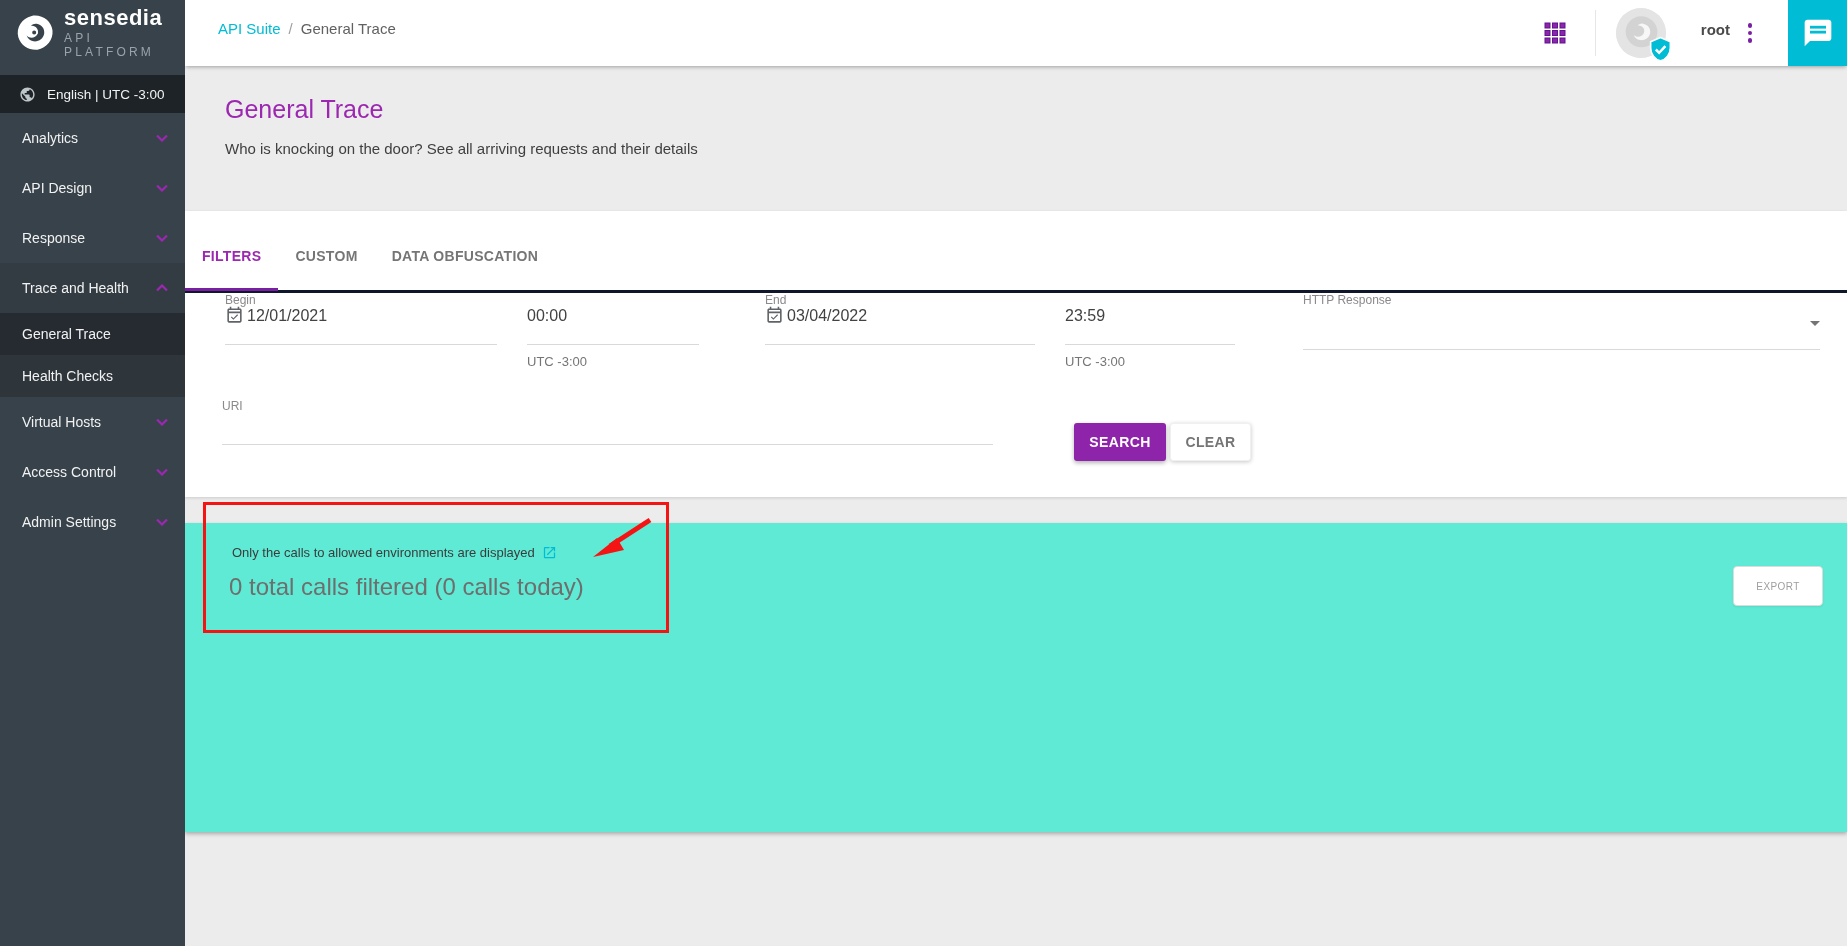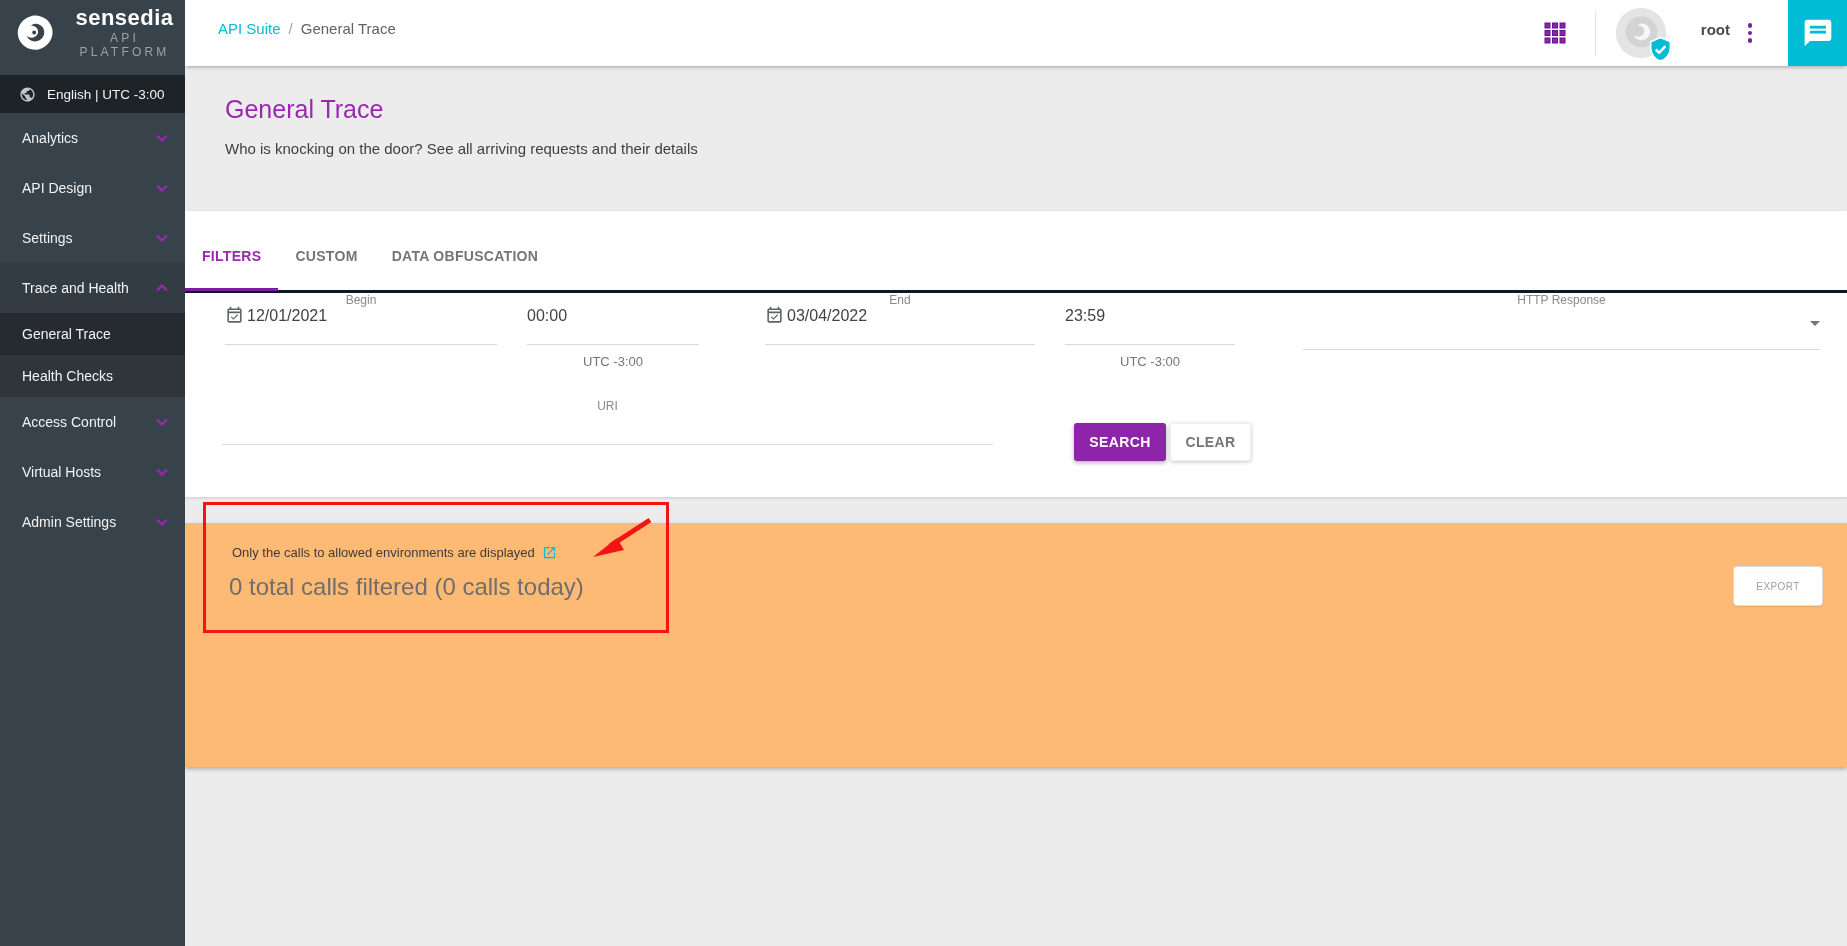--- a/index.html
+++ b/index.html
@@ -1,19 +1,19 @@
 <!DOCTYPE html>
 <html><head>
 <meta charset="utf-8">
 <style>
   * { margin:0; padding:0; box-sizing:border-box; }
   html,body { background:#ECECEC; }
   #root {
     position:relative; width:1847px; height:946px; overflow:hidden;
-    font-family:"Liberation Sans", sans-serif; background:#ECECEC;text-align:center;
+    font-family:"Liberation Sans", sans-serif; background:#ECECEC;
   }
 
   
   .sidebar { position:absolute; left:0; top:0; width:185px; height:946px; background:#37424A; z-index:10; }
   .logo { height:66px; display:flex; align-items:center; padding-left:15px; gap:9px; }
   .logo-text .brand-name { color:#FFFFFF; font-size:22px; font-weight:bold; letter-spacing:0.5px; line-height:22px; }
   .logo-text .brand-tagline { color:#99A3AA; font-size:12px; letter-spacing:3.2px; margin-top:2px; }
   .langbar { margin-top:9px; height:38px; background:#1E2327; display:flex; align-items:center; gap:11px; padding-left:19px; color:#F2F2F2; font-size:13.5px; cursor:pointer; }
   .nav { margin-top:0; }
   .nav-item { height:50px; display:flex; align-items:center; justify-content:space-between; padding:0 17px 0 22px; color:#F2F2F2; font-size:14px; cursor:pointer; }
@@ -55,21 +55,21 @@
   .f-value { display:flex; align-items:flex-end; gap:3px; height:36px; padding-bottom:19px; font-size:16px; color:#424242; border-bottom:1px solid #D9D9D9; cursor:text; }
   .f-value.tall { height:41px; }
   .f-helper { font-size:13px; color:#757575; margin-top:9px; }
   .select-arrow { width:0; height:0; border-left:5px solid transparent; border-right:5px solid transparent; border-top:5.5px solid #757575; margin-left:auto; margin-bottom:4px; cursor:pointer; }
 
   .btn { position:absolute; height:38px; border-radius:3px; font-size:14px; font-weight:bold; letter-spacing:0.4px; display:flex; align-items:center; justify-content:center; cursor:pointer;margin-left:42px; }
   .btn-search { left:847px; top:212px; width:92px; background:#8E24AA; color:#FFFFFF; box-shadow:0 2px 4px rgba(0,0,0,0.3); }
   .btn-clear { left:943px; top:212px; width:81px; background:#FFFFFF; color:#757575; border:1px solid #F0F0F0; box-shadow:0 1px 4px rgba(0,0,0,0.22); }
 
   
-  .results-card { position:absolute; left:185px; top:523px; right:0; height:244px; background:#fdba74; box-shadow:0 2px 4px rgba(0,0,0,0.28);padding-left:48px; }
+  .results-card { position:absolute; left:185px; top:523px; right:0; height:309px; background:#5eead4; box-shadow:0 2px 4px rgba(0,0,0,0.28);padding-left:48px; }
   .notice-row { position:absolute; left:47px; top:22px; display:flex; align-items:center; gap:7px; font-size:13px; color:#3C3C3C; }
   .summary-text { position:absolute; left:44px; top:50px; font-size:24px; color:#6E6E6E; }
   .btn-export { position:absolute; right:24px; top:29px; width:90px; height:40px; background:#FFFFFF; color:#9E9E9E; border:1px solid #DCDCDC; border-radius:4px; font-size:10px; letter-spacing:0.4px; display:flex; align-items:center; justify-content:center; cursor:pointer; box-shadow:0 1px 2px rgba(0,0,0,0.08);margin-top:14px; }
 
   
   .red-box { position:absolute; left:203px; top:502px; width:466px; height:131px; border:3px solid #F51414; z-index:20; pointer-events:none; }
   .red-arrow { position:absolute; left:586px; top:510px; z-index:21; pointer-events:none; }
 
   .icon { display:inline-block; line-height:0; }
 </style>
@@ -114,21 +114,21 @@
       </div>
       <div class="nav-item">
         <span>API Design</span>
         <span class="icon">
           <svg width="12" height="8" viewBox="0 0 12 8">
               <polyline points="1,1.5 6,6.5 11,1.5" fill="none" stroke="#9C27B0" stroke-width="2.2"></polyline>
             </svg>
         </span>
       </div>
       <div class="nav-item">
-        <span>Settings</span>
+        <span>Response</span>
         <span class="icon">
           <svg width="12" height="8" viewBox="0 0 12 8">
               <polyline points="1,1.5 6,6.5 11,1.5" fill="none" stroke="#9C27B0" stroke-width="2.2"></polyline>
             </svg>
         </span>
       </div>
       <div class="nav-item section">
         <span>Trace and Health</span>
         <span class="icon">
           <svg width="12" height="8" viewBox="0 0 12 8">
@@ -136,29 +136,29 @@
             </svg>
         </span>
       </div>
       <div class="nav-sub selected">
         <span>General Trace</span>
       </div>
       <div class="nav-sub sibling">
         <span>Health Checks</span>
       </div>
       <div class="nav-item">
+        <span>Virtual Hosts</span>
+        <span class="icon">
+          <svg width="12" height="8" viewBox="0 0 12 8">
+              <polyline points="1,1.5 6,6.5 11,1.5" fill="none" stroke="#9C27B0" stroke-width="2.2"></polyline>
+            </svg>
+        </span>
+      </div>
+      <div class="nav-item">
         <span>Access Control</span>
-        <span class="icon">
-          <svg width="12" height="8" viewBox="0 0 12 8">
-              <polyline points="1,1.5 6,6.5 11,1.5" fill="none" stroke="#9C27B0" stroke-width="2.2"></polyline>
-            </svg>
-        </span>
-      </div>
-      <div class="nav-item">
-        <span>Virtual Hosts</span>
         <span class="icon">
           <svg width="12" height="8" viewBox="0 0 12 8">
               <polyline points="1,1.5 6,6.5 11,1.5" fill="none" stroke="#9C27B0" stroke-width="2.2"></polyline>
             </svg>
         </span>
       </div>
       <div class="nav-item">
         <span>Admin Settings</span>
         <span class="icon">
           <svg width="12" height="8" viewBox="0 0 12 8">

